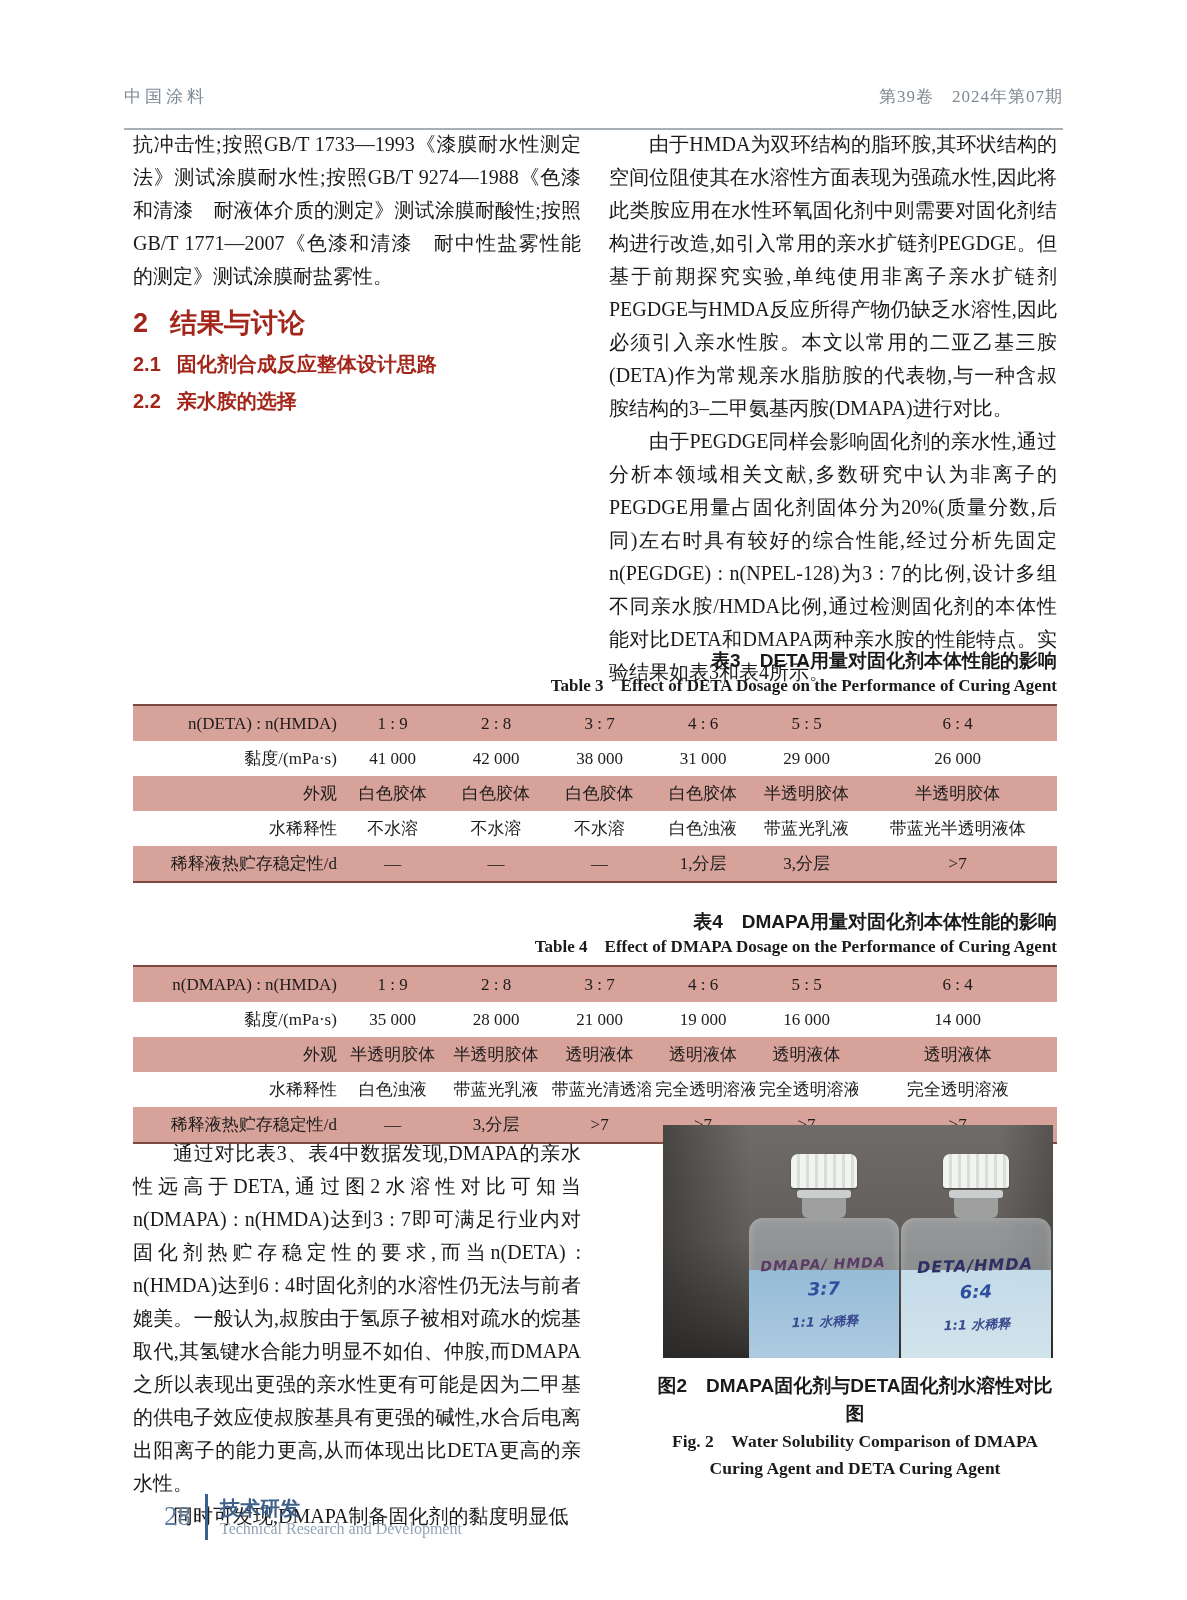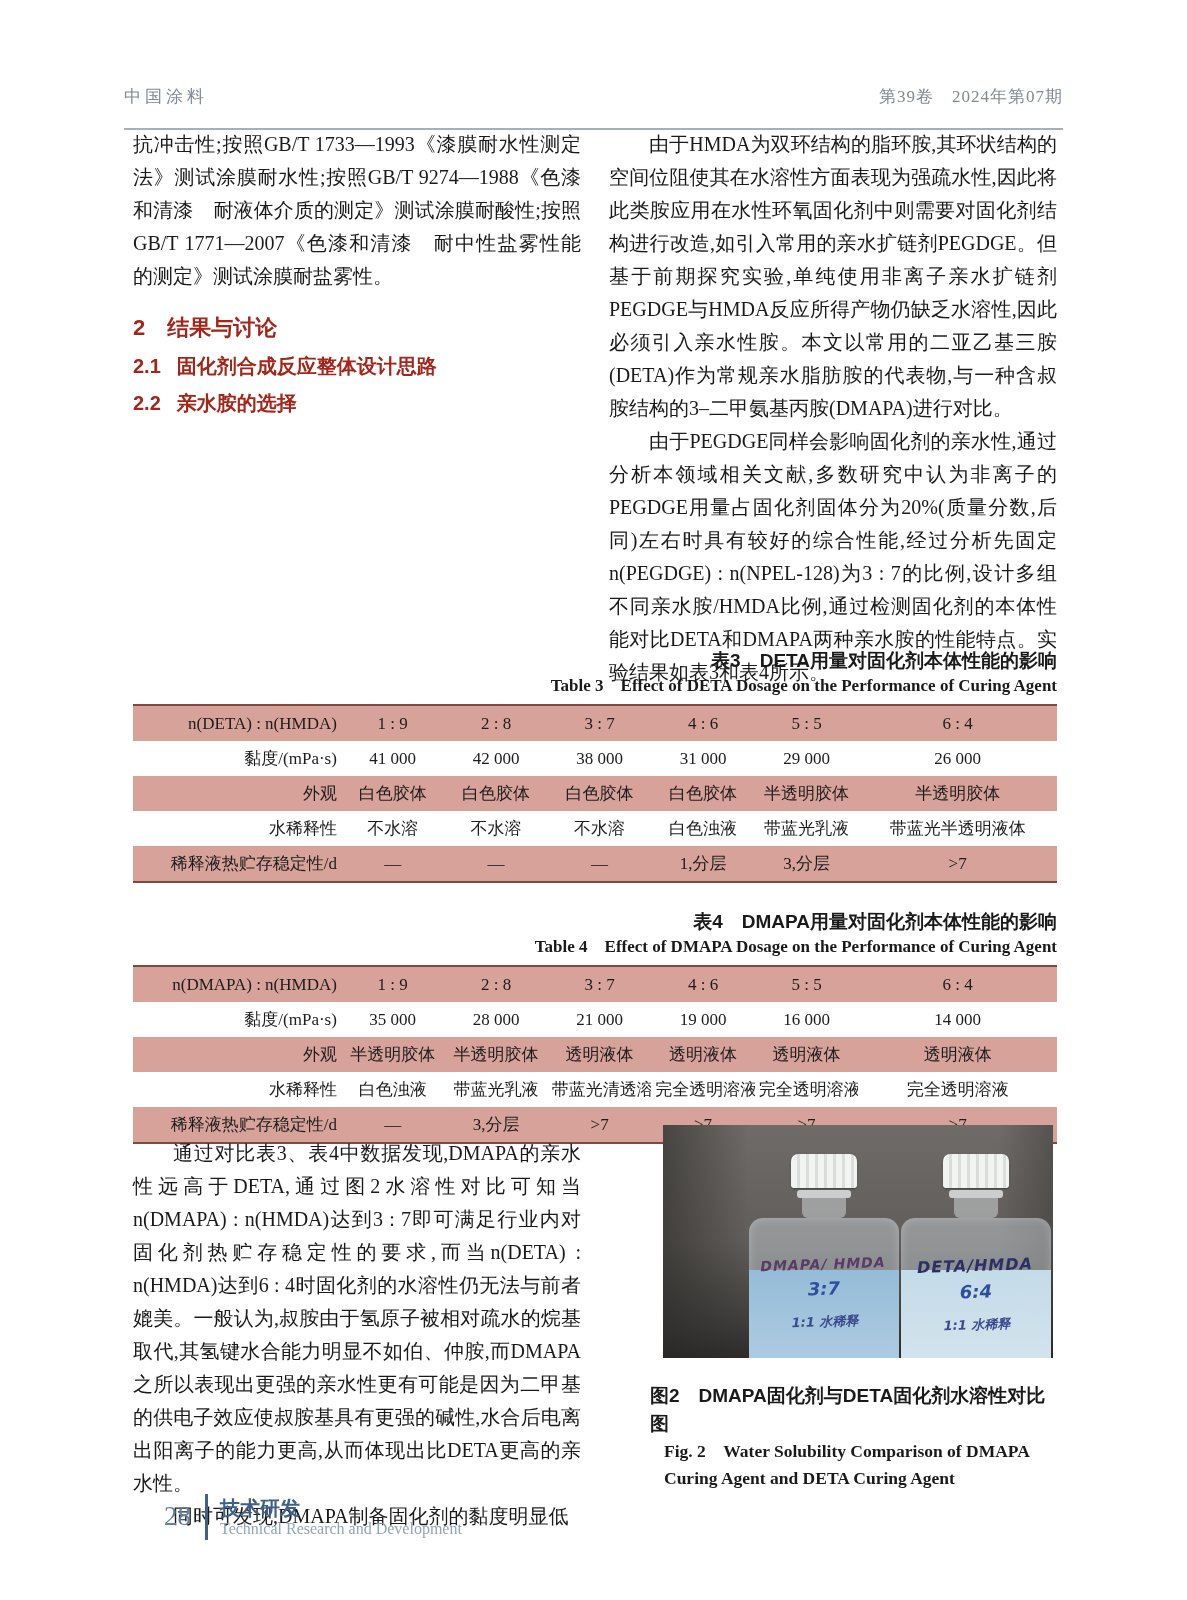--- a/index.html
+++ b/index.html
@@ -18,22 +18,22 @@
              border-bottom:2px solid #a8b0b6;display:flex;justify-content:space-between;
              align-items:flex-end;padding-bottom:20px;font-size:17px;color:var(--hgray);}
   .pg-header .journal{letter-spacing:4px;}
   .pg-header .issue{letter-spacing:1px;}
 
   
   .cols{position:absolute;top:128px;left:133px;width:924px;display:flex;gap:28px;}
   .col{width:448px;}
   p.body{margin:0;font-size:20px;line-height:33px;text-align:justify;}
   p.indent{text-indent:2em;}
-  h2.h2red{margin:20px 0 8px 0;font-family:"Liberation Sans","DejaVu Sans",sans-serif;
-           font-size:22px;color:var(--accent);font-weight:bold;}
+  h2.h2red{margin:12px 0 8px 0;font-family:"Liberation Sans","DejaVu Sans",sans-serif;
+           font-size:27px;color:var(--accent);font-weight:bold;}
   h2.h2red .num{margin-right:22px;}
   h3.h3red{margin:10px 0 8px 0;font-family:"Liberation Sans","DejaVu Sans",sans-serif;
            font-size:20px;color:var(--accent);font-weight:bold;}
   h3.h3red .num{margin-right:16px;}
 
   
   .tables{position:absolute;top:648px;left:133px;width:924px;}
   .tcapt{text-align:right;margin-bottom:6px;}
   .tcapt .zh{font-family:"Liberation Sans","DejaVu Sans",sans-serif;font-weight:bold;
              font-size:19px;line-height:26px;}
@@ -72,21 +72,21 @@
   .liquid{position:absolute;left:0;right:0;bottom:0;height:96px;}
   .liquid.ll{background:linear-gradient(180deg,rgba(150,192,222,.92),rgba(178,208,230,.95));}
   .liquid.lr{background:linear-gradient(180deg,rgba(198,222,236,.96),rgba(214,232,240,.97));}
   .blabel{position:absolute;top:38px;left:0;right:0;text-align:center;
           font-family:"DejaVu Sans",sans-serif;font-style:italic;transform:rotate(-2deg);}
   .blabel .l1{font-size:14px;font-weight:bold;letter-spacing:1px;}
   .bl .blabel .l1{color:#5a3a66;}
   .br .blabel .l1{color:#2c2f66;font-size:16px;}
   .blabel .l2{font-size:18px;font-weight:bold;color:#2f4f9e;margin-top:6px;}
   .blabel .l3{font-size:13px;font-weight:bold;color:#3a4a8e;margin-top:14px;}
-  .figcapt{margin-top:24px;text-align:left;}
+  .figcapt{margin-top:14px;text-align:center;}
   .figcapt .zh{font-family:"Liberation Sans","DejaVu Sans",sans-serif;font-weight:bold;
                font-size:19px;line-height:28px;}
   .figcapt .en{font-family:"Liberation Serif","DejaVu Serif",serif;font-weight:bold;
                font-size:17.5px;line-height:27px;padding:0 14px;}
 
   
   .pg-footer{position:absolute;left:116px;top:1494px;display:flex;align-items:center;margin-left:48px;}
   .pageno{font-size:27px;color:#627f9f;align-self:flex-end;padding-bottom:8px;}
   .fbar{width:3px;height:46px;background:var(--fblue);margin:0 12px 0 14px;}
   .fsec .fzh{font-family:"Liberation Sans","DejaVu Sans",sans-serif;font-weight:bold;

